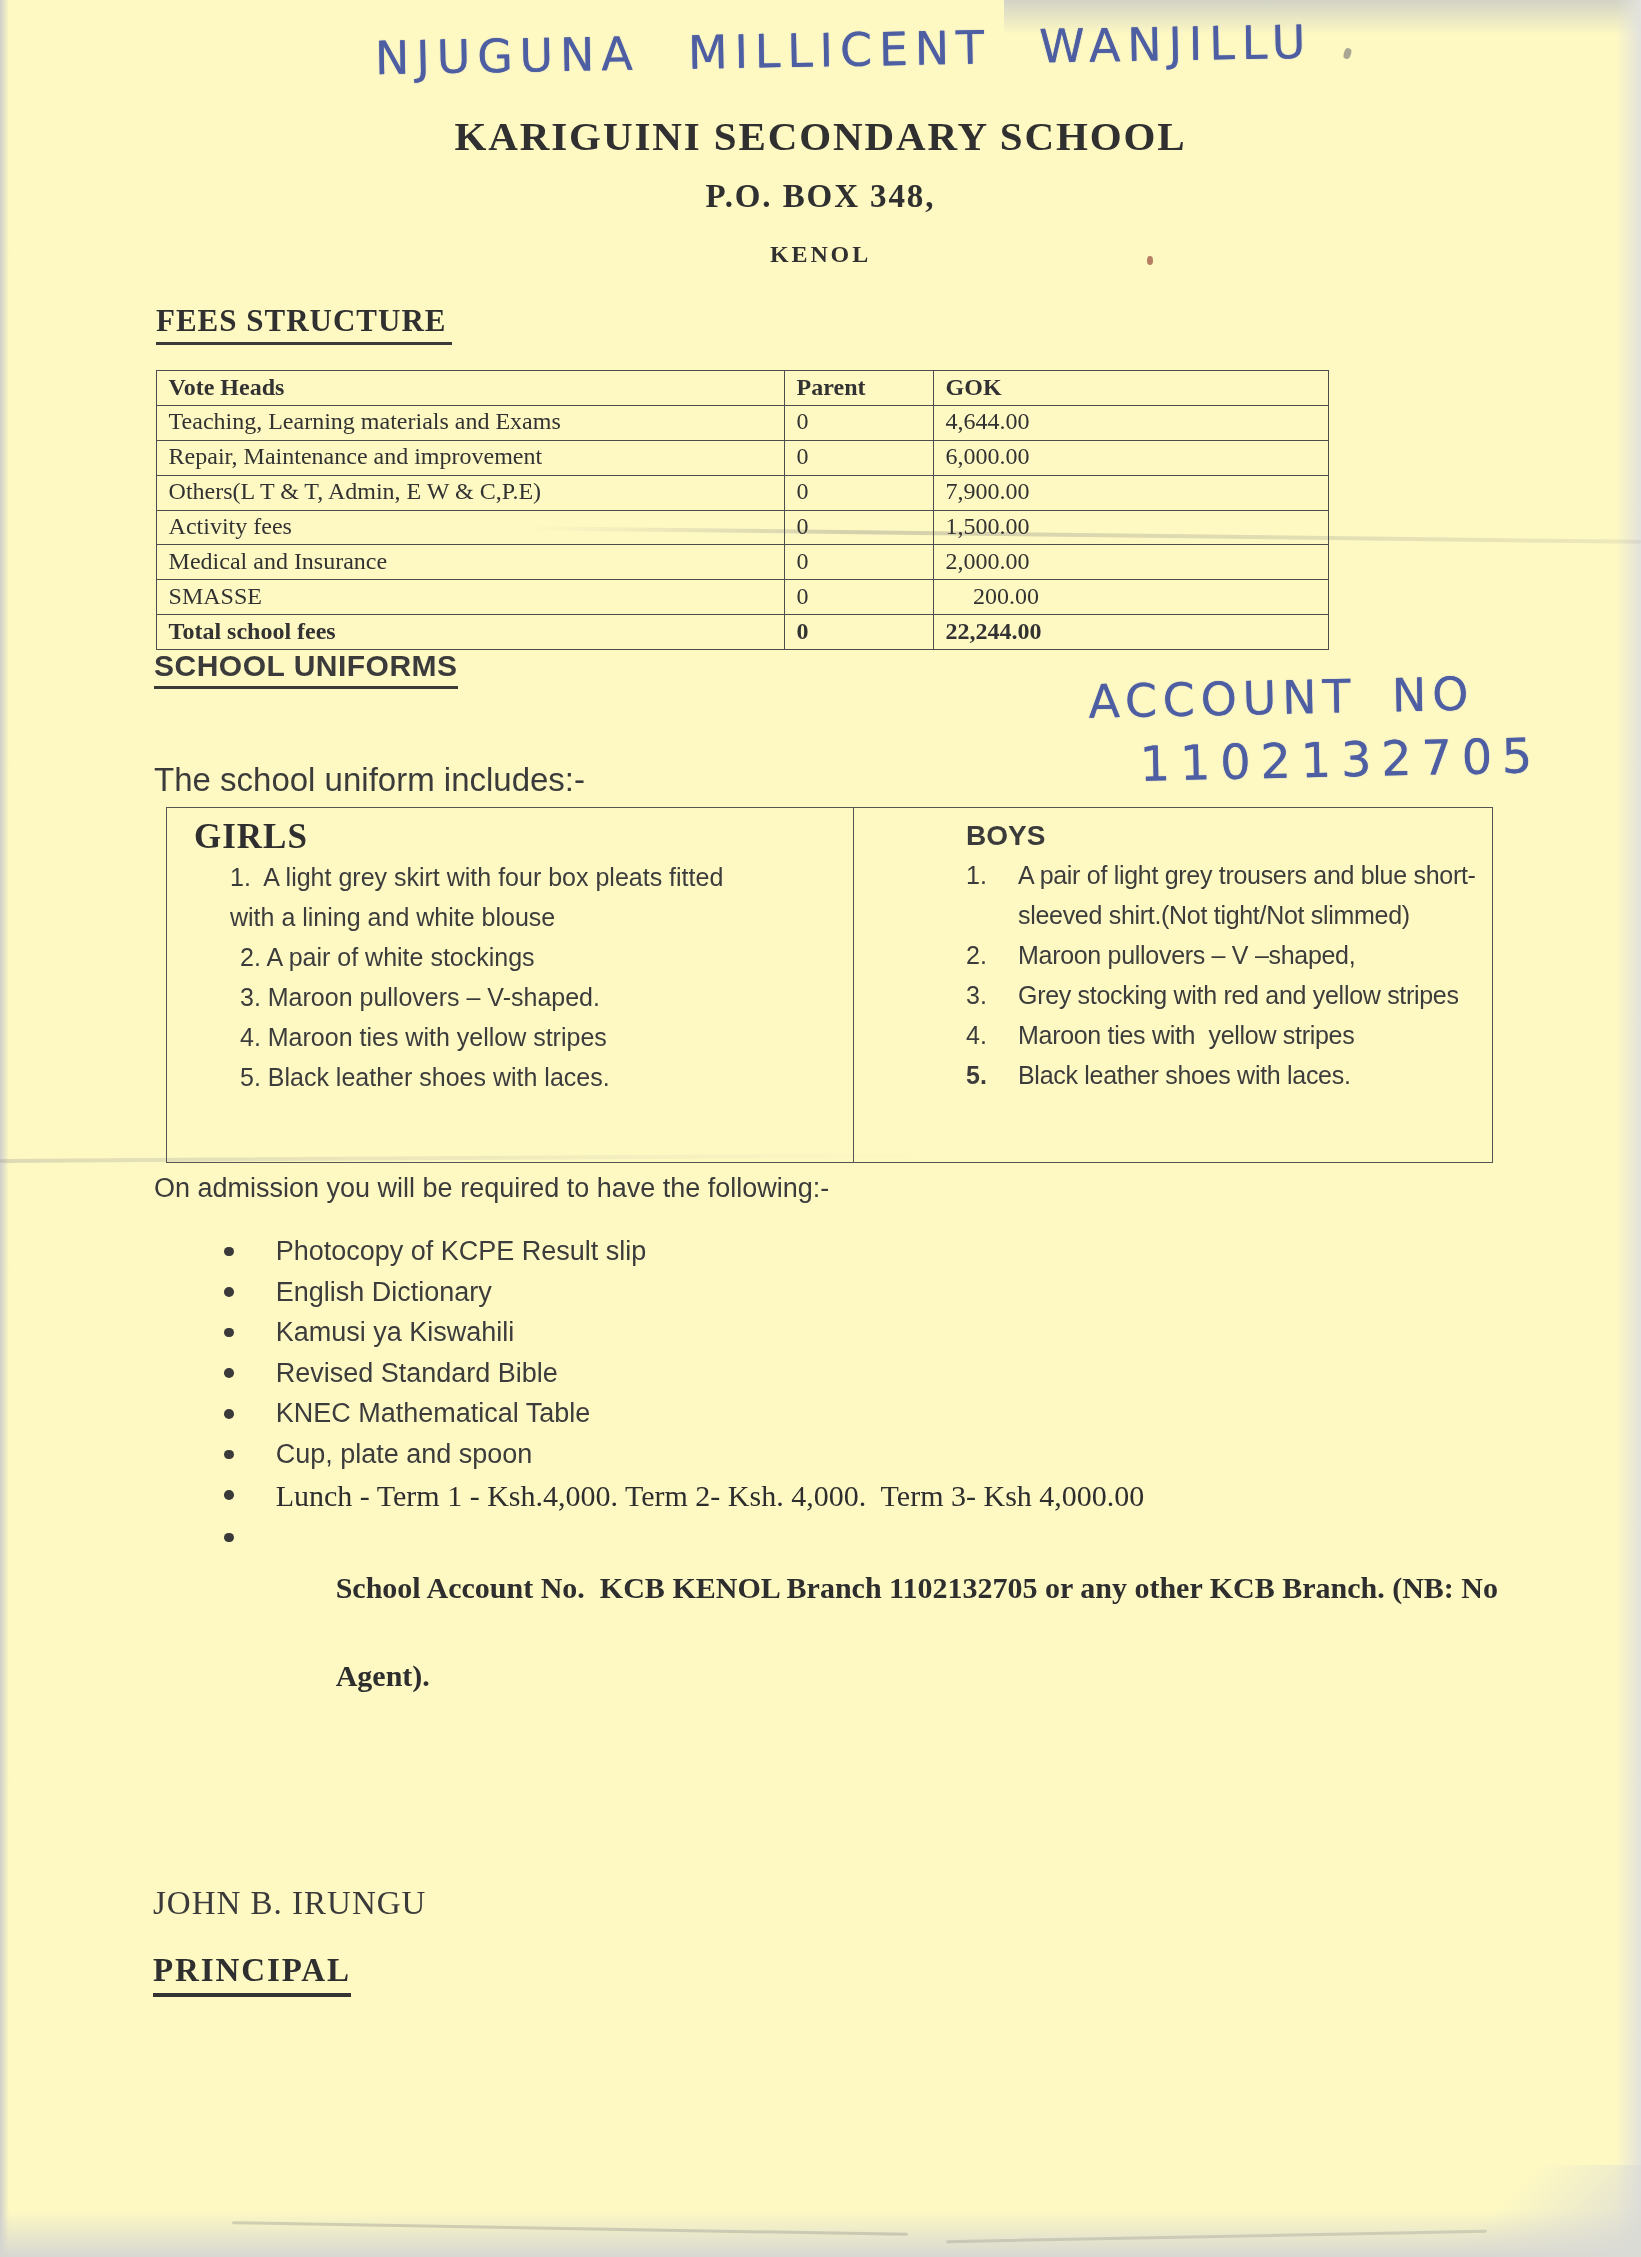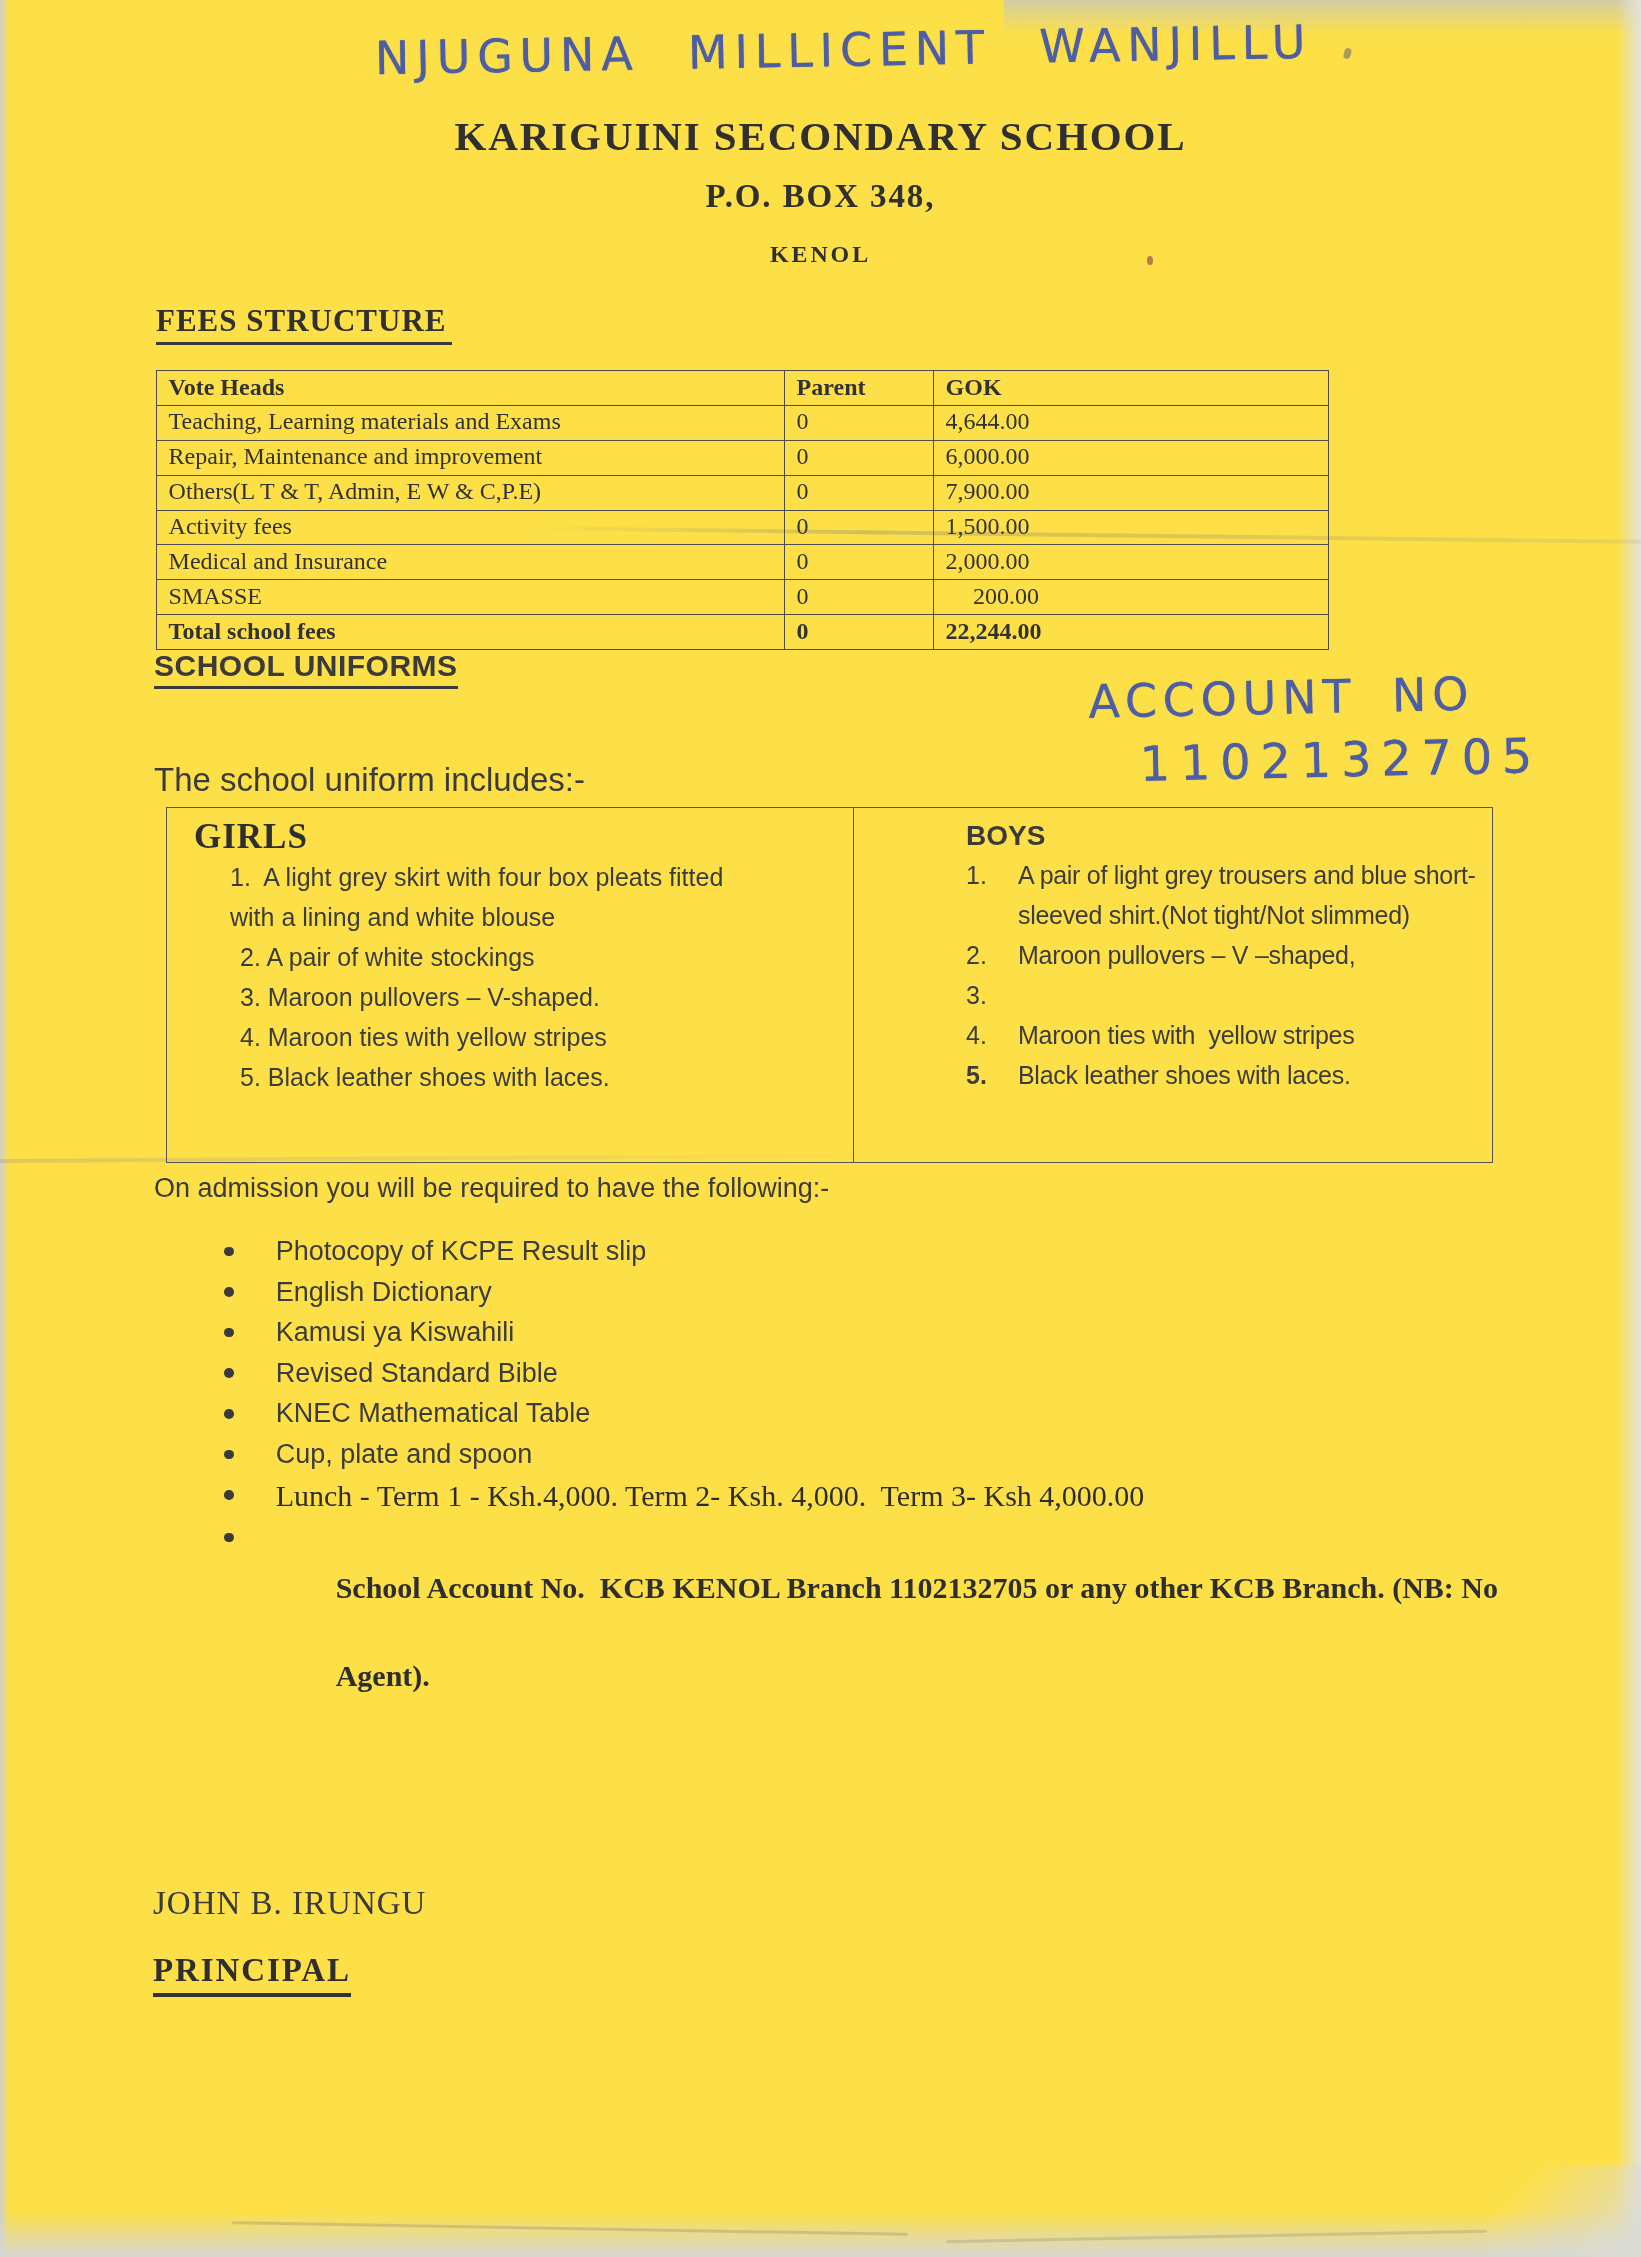--- a/index.html
+++ b/index.html
@@ -1,17 +1,17 @@
 <!DOCTYPE html>
 <html><head>
 <meta charset="utf-8">
 <style>
   html,body{margin:0;padding:0;}
   body{width:1641px;height:2257px;position:relative;background:#e8e8e4;font-family:"Liberation Sans",sans-serif;}
-  .page{position:absolute;left:0;top:0;width:1641px;height:2257px;background:#fde047;overflow:hidden;}
+  .page{position:absolute;left:0;top:0;width:1641px;height:2257px;background:#fef9c3;overflow:hidden;}
 
   
   .edge-left{position:absolute;left:0;top:0;width:8.7px;height:100%;background:linear-gradient(to right,#cfcfcb,rgba(251,251,249,0));}
   .edge-right{position:absolute;right:0;top:0;width:25px;height:100%;background:linear-gradient(to left,#e2e2de,rgba(251,251,249,0));}
   .corner-tr{position:absolute;top:0;left:1004px;width:637px;height:35px;background:linear-gradient(to bottom,rgba(196,198,199,.75),rgba(251,251,249,0));}
   .crease-1{position:absolute;top:533px;left:526px;width:1115px;height:3.9px;transform:rotate(.7deg);border-radius:1.9px;background:linear-gradient(to right,rgba(120,120,120,0),rgba(120,120,120,.32) 30%,rgba(120,120,120,.12));}
   .crease-2{position:absolute;top:1156px;left:0;width:946px;height:3.9px;transform:rotate(-.35deg);border-radius:1.9px;background:linear-gradient(to right,rgba(140,140,140,.28),rgba(140,140,140,0));}
   .bottom-band{position:absolute;bottom:0;left:0;width:100%;height:46px;background:linear-gradient(to top,#d7d7d2,rgba(251,251,249,0));}
   .wrinkle-b1{position:absolute;bottom:27px;left:232px;width:676px;height:2.9px;transform:rotate(1deg);background:rgba(120,120,120,.28);border-radius:1.9px;}
   .wrinkle-b2{position:absolute;bottom:19.3px;left:946px;width:541px;height:2.9px;transform:rotate(-1.1deg);background:rgba(120,120,120,.25);border-radius:1.9px;}
@@ -169,20 +169,21 @@
       <div class="boys-item">
         <span class="num">1.</span>
         <span class="txt">A pair of light grey trousers and blue short-sleeved shirt.(Not tight/Not slimmed)</span>
       </div>
       <div class="boys-item">
         <span class="num">2.</span>
         <span class="txt">Maroon pullovers – V –shaped,</span>
       </div>
       <div class="boys-item">
         <span class="num">3.</span>
+        <span class="txt">Grey stocking with red and yellow stripes</span>
       </div>
       <div class="boys-item">
         <span class="num">4.</span>
         <span class="txt">Maroon ties with  yellow stripes</span>
       </div>
       <div class="boys-item">
         <span class="num bold">5.</span>
         <span class="txt">Black leather shoes with laces.</span>
       </div>
     </div>

